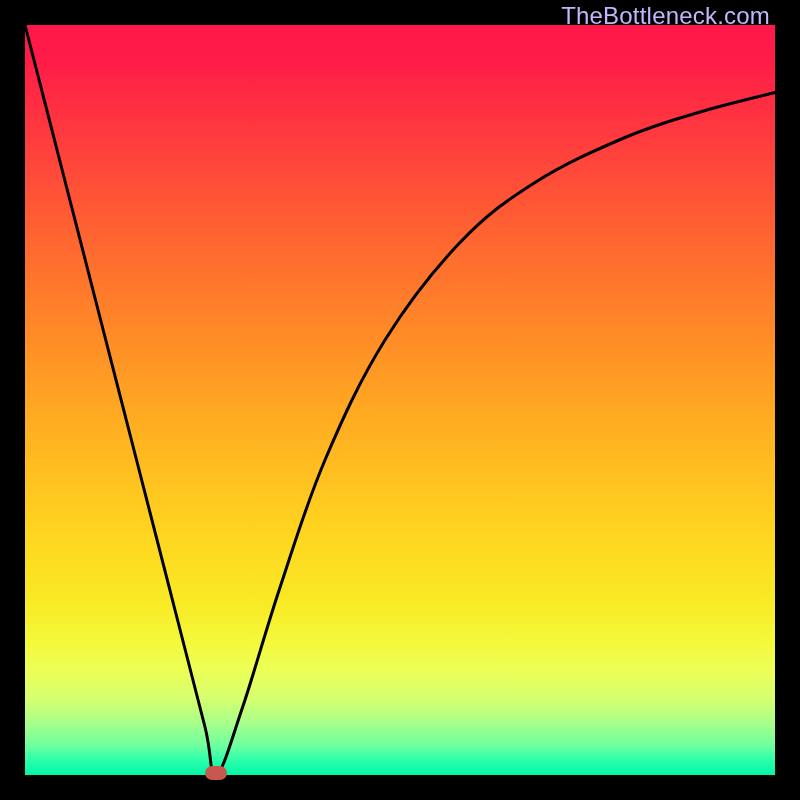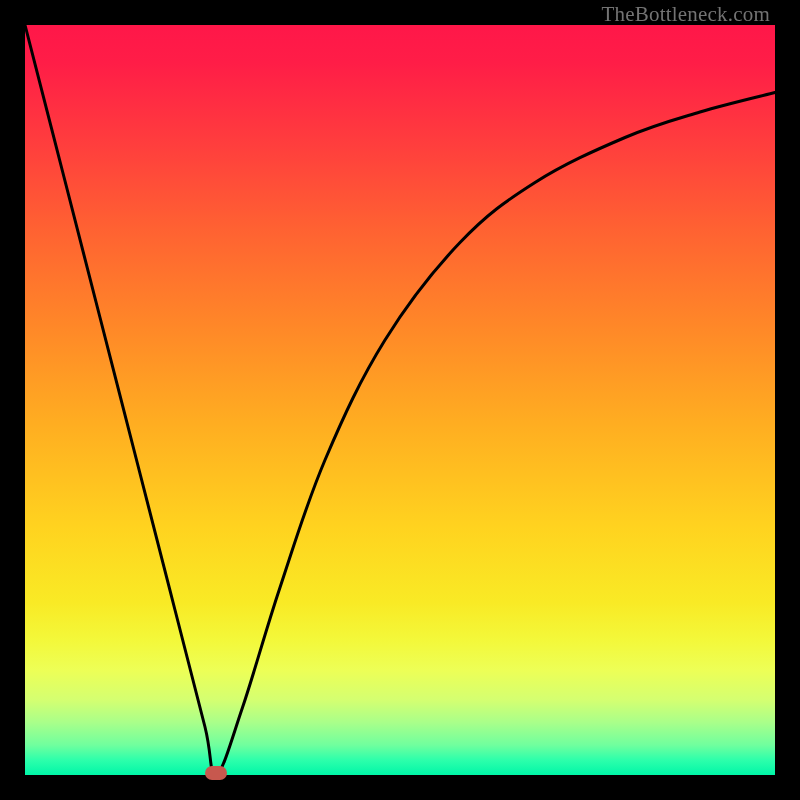--- a/index.html
+++ b/index.html
@@ -28,25 +28,24 @@
       #70ff9e 96%,
       #2dffab 98%,
       #00f6a8 100%
     );
   }
 
   .attribution {
     position: absolute;
     top: 2px;
     right: 30px;
-    color: #737373;
-    font-size: 21px;
+    color: #c4b5fd;
+    font-size: 24px;
     font-weight: 500;
     letter-spacing: 0.2px;
-    font-family: Liberation Serif, serif;
   }
 
   svg.curve {
     position: absolute;
     left: 25px;
     top: 25px;
     width: 750px;
     height: 750px;
     overflow: visible;
   }

